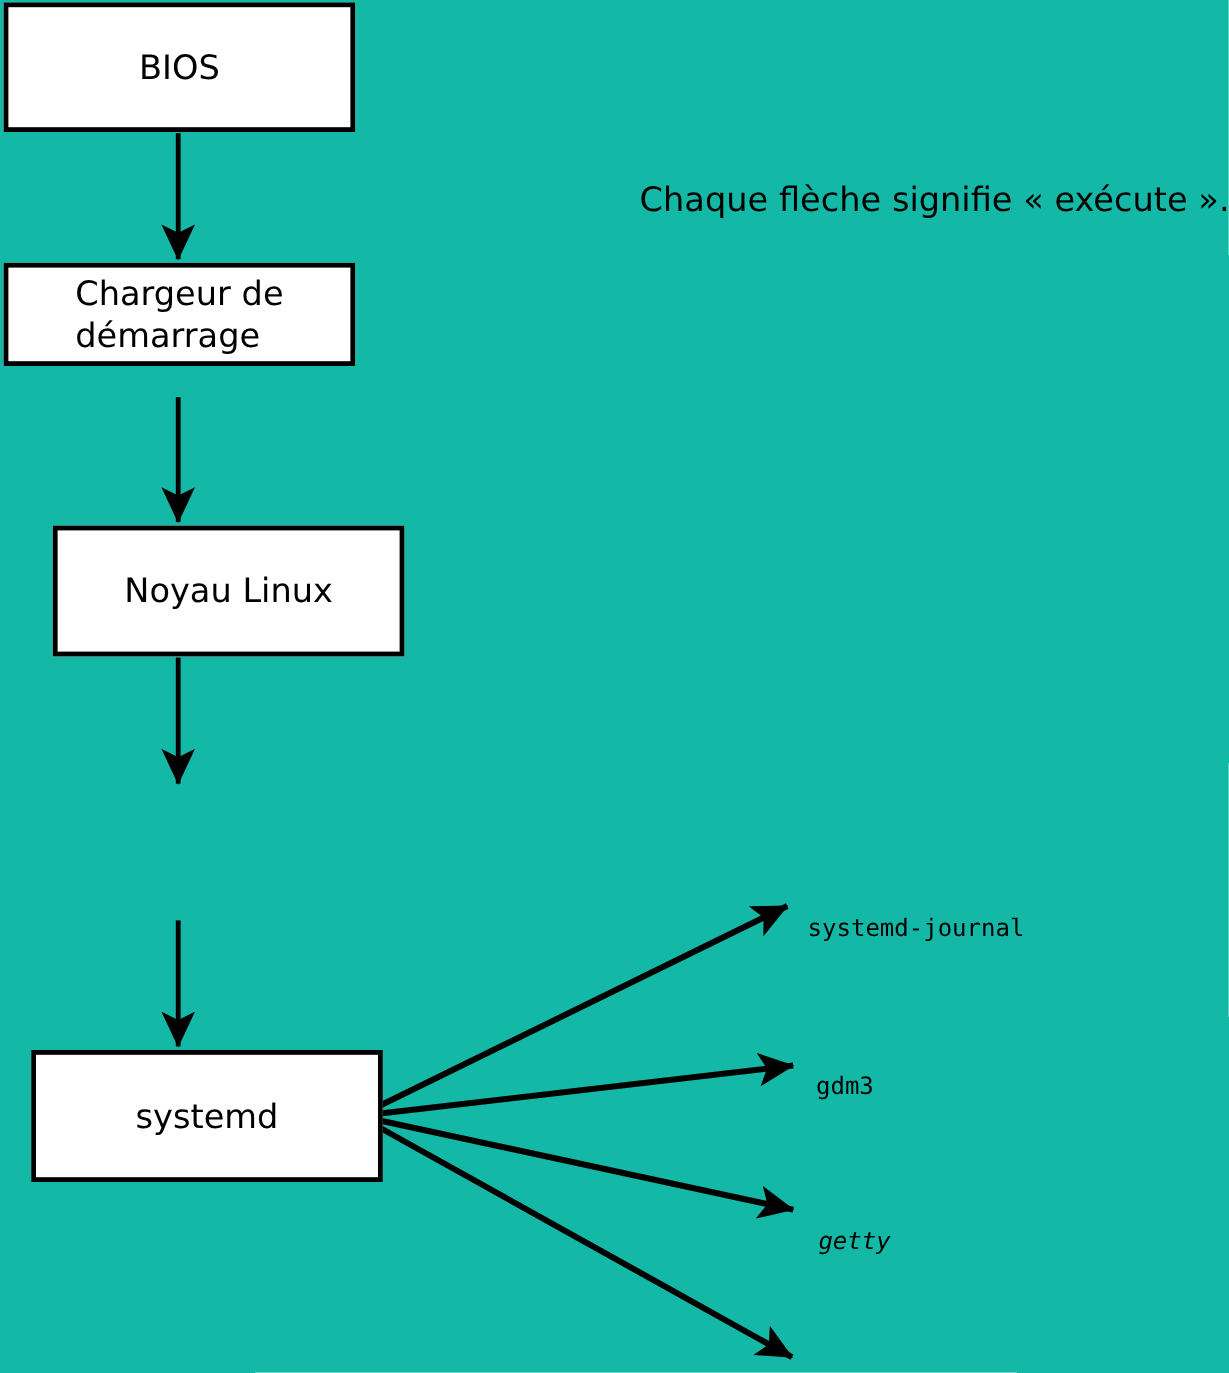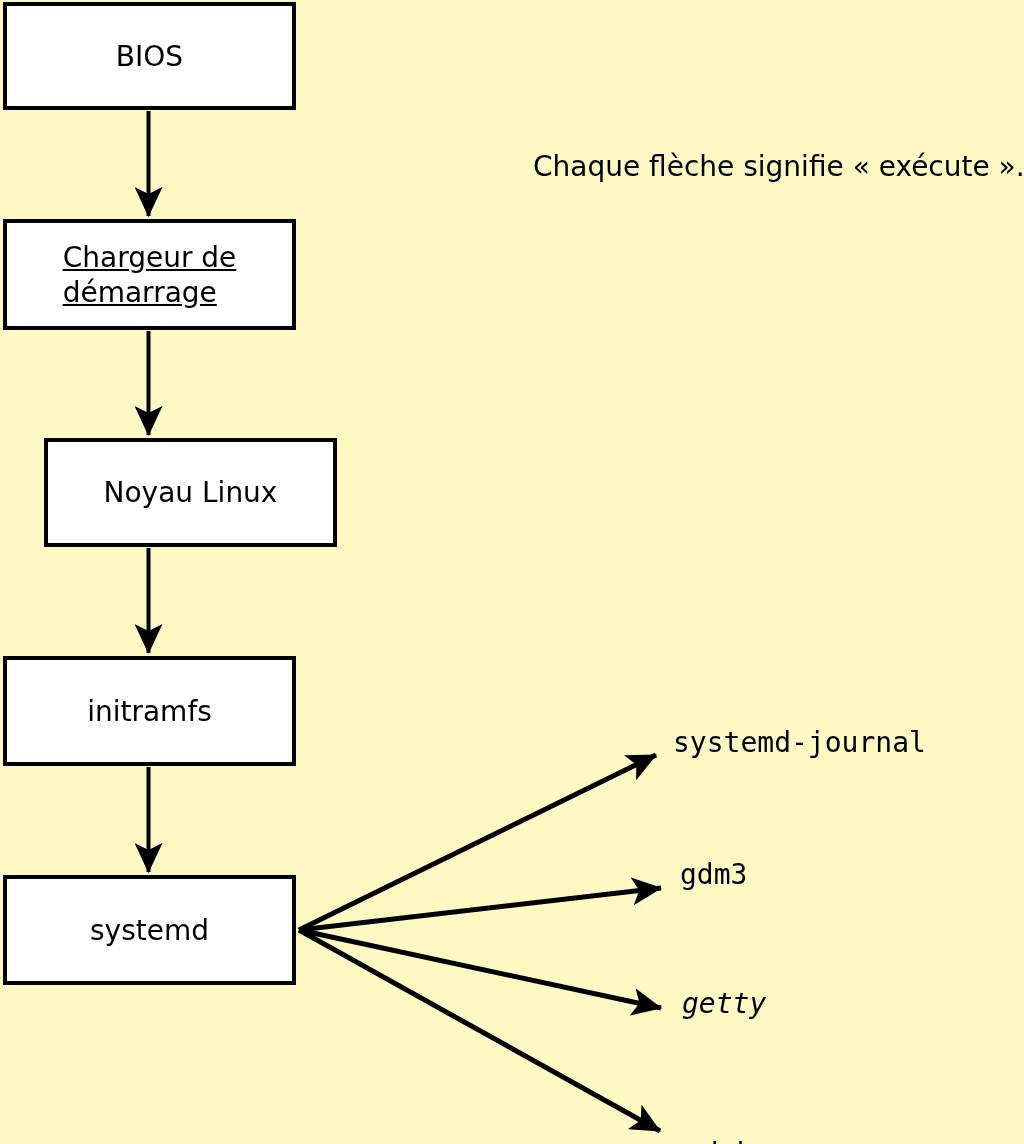--- a/index.html
+++ b/index.html
@@ -4,21 +4,21 @@
 <style>
   html, body {
     margin: 0;
     padding: 0;
     background: #ffffff;
   }
   .canvas {
     position: relative;
     width: 1024px;
     height: 1144px;
-    background: #fef9c3;
+    background: #14b8a6;
     font-family: "DejaVu Sans", sans-serif;
     color: #000000;
     overflow: hidden;
   }
   .arrow-layer {
     position: absolute;
     left: 0;
     top: 0;
     width: 1024px;
     height: 1144px;
@@ -35,39 +35,40 @@
     justify-content: center;
   }
   .node-label {
     display: inline-block;
     font-size: 28px;
     line-height: 35px;
     white-space: pre-line;
     text-align: left;
   }
   .node-bios        { top: 2px;   height: 108px; }
-  .node-bootloader  { top: 219px; height: 111px; text-decoration: underline; }
+  .node-bootloader  { top: 219px; height: 86px; }
   .node-kernel      { top: 438px; height: 109px; margin-left: 41px; }
   .node-initramfs   { top: 656px; height: 110px; }
-  .node-systemd     { top: 875px; height: 110px; }
+  .node-systemd     { top: 875px; height: 110px; margin-left: 23px; }
 
   .annotation {
     position: absolute;
     left: 533px;
     top: 153px;
     font-size: 28px;
     line-height: 28px;
     white-space: nowrap;
   }
   .process-label {
     position: absolute;
     font-family: "DejaVu Sans Mono", monospace;
-    font-size: 28px;
+    font-size: 20px;
     line-height: 28px;
     white-space: nowrap;
+    margin-top: 30px;
   }
   .proc-journal { left: 673px; top: 729px;  }
   .proc-gdm3    { left: 680px; top: 861px; text-align: center;  }
   .proc-getty   { left: 682px; top: 990px; font-style: italic;  }
   .proc-sshd    { left: 677px; top: 1140px; }
 </style>
 </head>
 <body>
 
 <div class="canvas">
@@ -93,23 +94,20 @@
   <div class="node node-bios">
     <span class="node-label">BIOS</span>
   </div>
   <div class="node node-bootloader">
     <span class="node-label">Chargeur de
 démarrage</span>
   </div>
   <div class="node node-kernel">
     <span class="node-label">Noyau Linux</span>
   </div>
-  <div class="node node-initramfs">
-    <span class="node-label">initramfs</span>
-  </div>
   <div class="node node-systemd">
     <span class="node-label">systemd</span>
   </div>
 
   <div class="annotation">Chaque flèche signifie « exécute ».</div>
 
   <div class="process-label proc-journal">systemd-journal</div>
   <div class="process-label proc-gdm3">gdm3</div>
   <div class="process-label proc-getty">getty</div>
   <div class="process-label proc-sshd">sshd</div>

